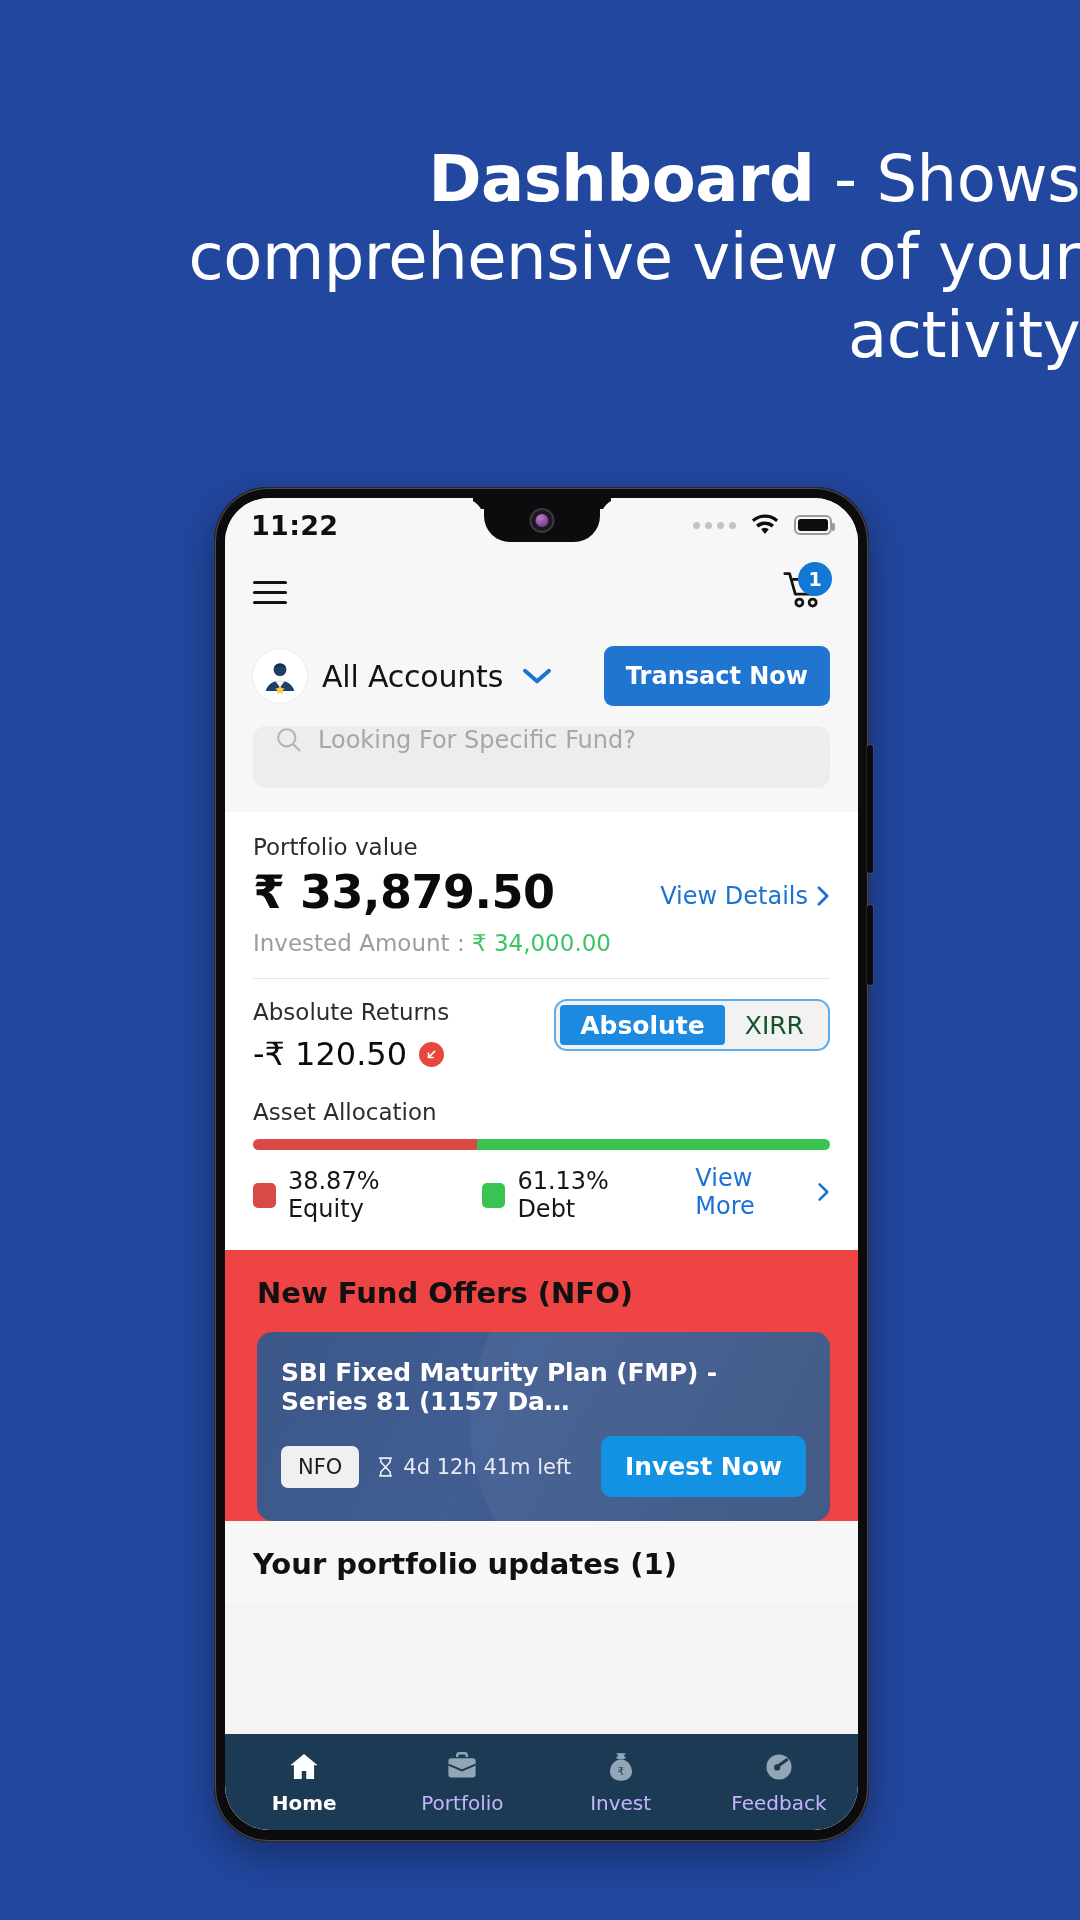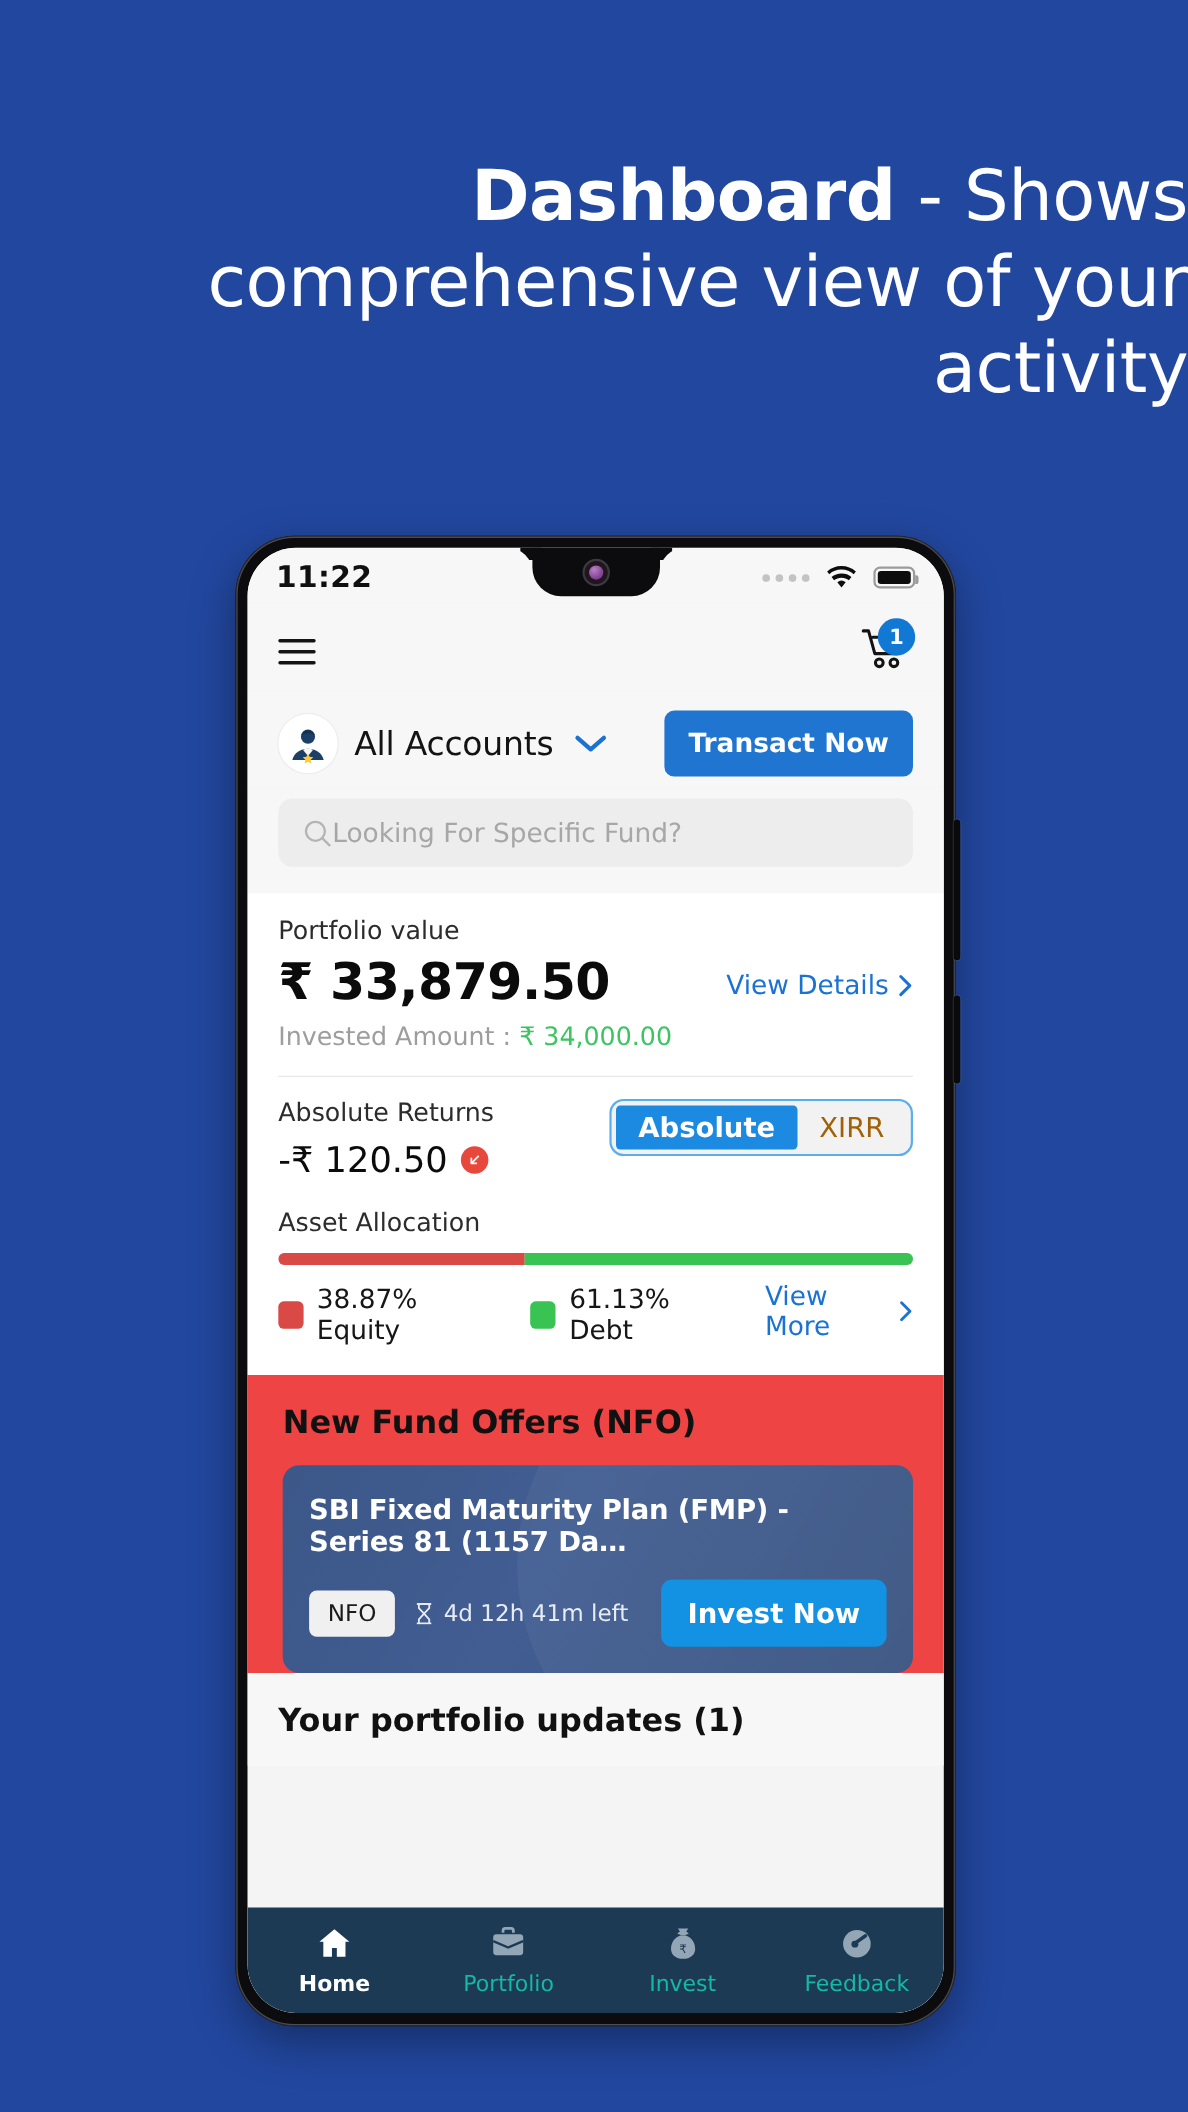--- a/index.html
+++ b/index.html
@@ -110,21 +110,21 @@
   .transact-btn{
     background:#1f75cf; color:#fff; border:none; border-radius:9px;
     font-size:24px; font-weight:600; padding:16px 22px; cursor:pointer;
     font-family:"DejaVu Sans", sans-serif;
   }
 
   
   .search-wrap{ background:#f7f7f7; padding:10px 28px 24px 28px;}
   .search{
     background:#ededed; border-radius:13px; height:62px;
-    display:flex; align-items:center; gap:0; padding:0 22px;
+    display:flex; align-items:flex-start; gap:16px; padding:0 22px;
   }
   .search-ph{ font-size:24px; color:#a7a7a7; }
 
   
   .card-white{ background:#ffffff; padding:22px 28px 4px 28px; }
   .pv-label{ font-size:23px; color:#2c2c2c; }
   .pv-row{ display:flex; align-items:flex-end; justify-content:space-between; margin-top:8px;}
   .pv-amount{ font-size:46px; font-weight:700; color:#0b0b0b; letter-spacing:-.5px; line-height:1.05;}
   .link-blue{ font-size:24px; color:#1a73d4; display:flex; align-items:center; gap:8px; cursor:pointer; padding-bottom:6px;}
   .invested{ margin-top:14px; font-size:23px; color:#9d9d9d;}
@@ -134,21 +134,21 @@
   .ret-row{ display:flex; align-items:flex-start; justify-content:space-between; margin-top:20px;}
   .ret-label{ font-size:23px; color:#2c2c2c;}
   .ret-val{ margin-top:10px; font-size:32px; color:#0b0b0b; display:flex; align-items:center; gap:12px;}
   .ret-dot{ width:25px; height:25px; border-radius:50%; background:#e8483c; display:flex; align-items:center; justify-content:center;}
   .seg{
     display:flex; align-items:center; border:2px solid #5aaef0; border-radius:13px;
     background:#f2f2f2; padding:4px; height:52px; min-width:250px;
   }
   .seg div{ font-size:25px; padding:0 20px; height:100%; display:flex; align-items:center; justify-content:center; border-radius:4px; cursor:pointer;}
   .seg .on{ background:#1b8ae0; color:#ffffff; font-weight:600;}
-  .seg .off{ color:#a16207; flex:1;}
+  .seg .off{ color:#14532d; flex:1;}
 
   .aa-label{ font-size:23px; color:#2c2c2c; margin-top:26px;}
   .aa-bar{ display:flex; height:11px; border-radius:6px; overflow:hidden; margin-top:14px; background:#eee;}
   .aa-legend{ display:flex; align-items:center; margin-top:14px; padding-bottom:20px;}
   .lg{ display:flex; align-items:center; gap:12px; margin-right:34px;}
   .lg i{ width:25px; height:25px; border-radius:5px; display:block;}
   .lg span{ font-size:24px; color:#161616;}
   .aa-more{ margin-left:auto; }
 
   
@@ -178,21 +178,21 @@
   }
   .upd-title{ background:#f7f7f7; padding:26px 28px 24px 28px; font-size:29px; font-weight:600; color:#111;}
 
   
   .bottomnav{
     position:absolute; left:0; bottom:0; width:633px; height:96px;
     background:#1d3a55; display:flex; align-items:center;
     border-bottom-left-radius:44px; border-bottom-right-radius:44px;
   }
   .nav-item{ flex:1; display:flex; flex-direction:column; align-items:center; gap:7px; cursor:pointer;}
-  .nav-label{ font-size:20px; color:#14b8a6;}
+  .nav-label{ font-size:20px; color:#c4b5fd;}
   .nav-item.active .nav-label{ color:#ffffff; font-weight:700;}
 </style>
 </head>
 <body style="background: rgb(34, 71, 159);">
 
 <div class="headline">
   <span class="hl-strong">Dashboard</span><span> - Shows comprehensive view of your activity</span>
 </div>
 
 <div class="phone">

